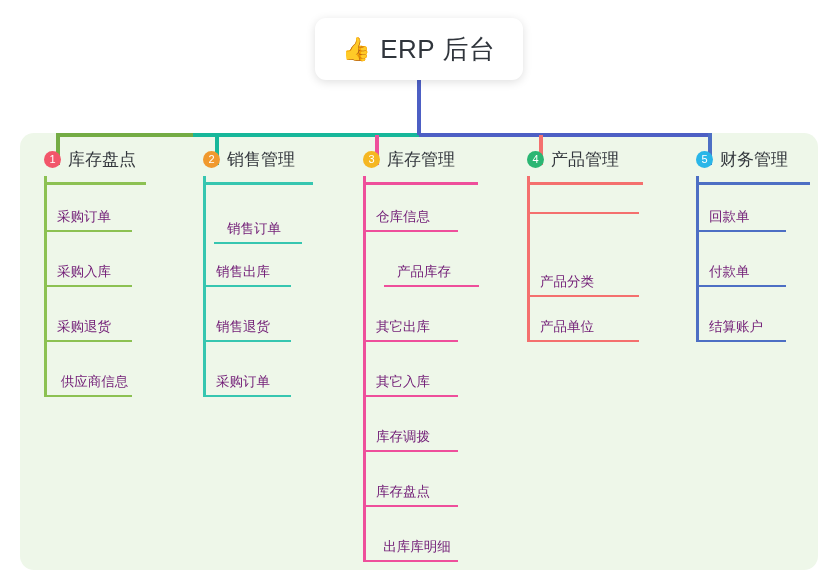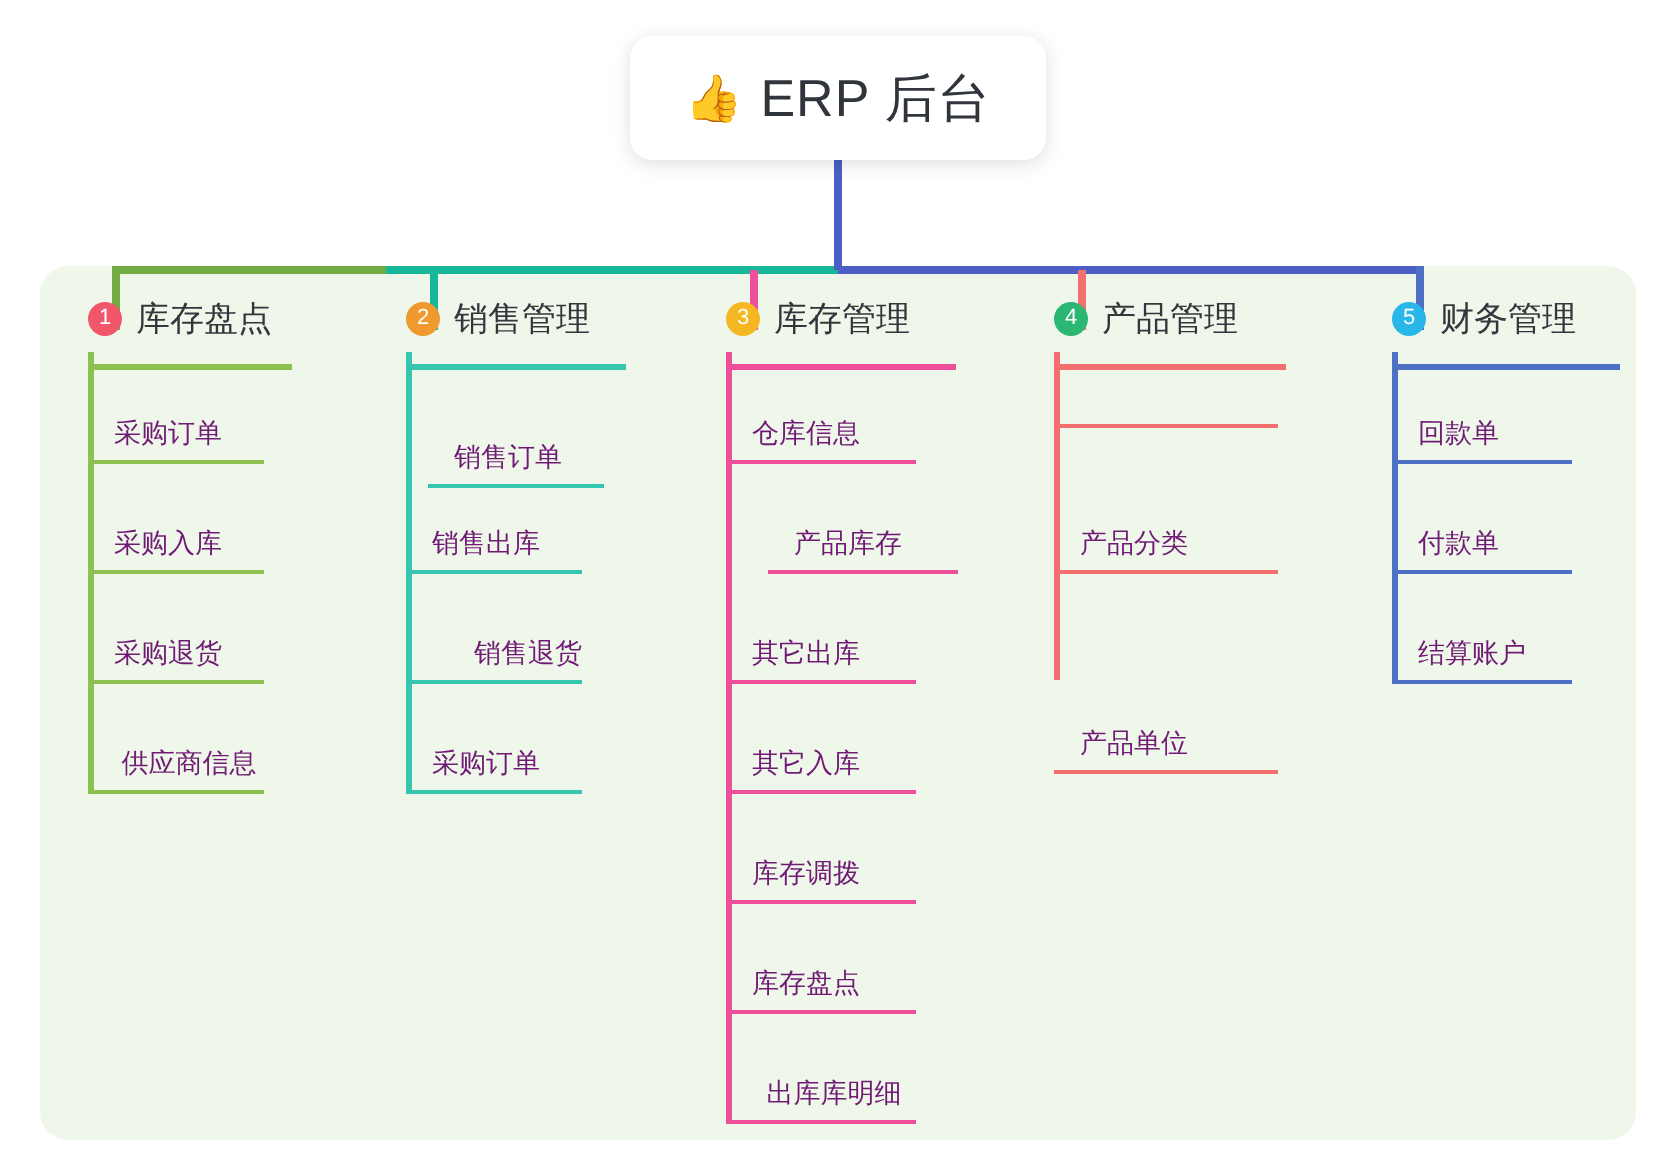--- a/index.html
+++ b/index.html
@@ -136,21 +136,21 @@
       <div class="conn branch-rule" style="position: absolute; left: 203px; top: 176px; width: 110px; background: rgb(54, 198, 176);"></div>
       <div class="spine" style="left: 203px; top: 176px; height: 219px; background: rgb(54, 198, 176);"></div>
       <div class="leaf" style="left: 203px; top: 220px; margin-left: 11px;">
         <div class="leaf-label">销售订单</div>
         <div class="leaf-rule" style="width: 88px; background: rgb(54, 198, 176);"></div>
       </div>
       <div class="leaf" style="left: 203px; top: 263px;">
         <div class="leaf-label">销售出库</div>
         <div class="leaf-rule" style="width: 88px; background: rgb(54, 198, 176);"></div>
       </div>
-      <div class="leaf" style="left: 203px; top: 318px; text-align: right;">
+      <div class="leaf" style="left: 203px; top: 318px;">
         <div class="leaf-label">销售退货</div>
         <div class="leaf-rule" style="width: 88px; background: rgb(54, 198, 176);"></div>
       </div>
       <div class="leaf" style="left: 203px; top: 373px;">
         <div class="leaf-label">采购订单</div>
         <div class="leaf-rule" style="width: 88px; background: rgb(54, 198, 176);"></div>
       </div>
       <div class="conn drop" style="left: 375px; background: rgb(238, 79, 155);"></div>
       <div class="branch" style="left: 363px; top: 148px;">
         <div class="branch-head">
@@ -193,25 +193,25 @@
         <div class="branch-head">
           <span class="badge" style="background: rgb(43, 182, 115);">4</span>
           <span class="branch-title">产品管理</span>
         </div>
       </div>
       <div class="conn branch-rule" style="position: absolute; left: 527px; top: 176px; width: 116px; background: rgb(244, 112, 110);"></div>
       <div class="spine" style="left: 527px; top: 176px; height: 164px; background: rgb(244, 112, 110);"></div>
       <div class="leaf" style="left: 527px; top: 208px;">
         <div class="leaf-rule" style="width: 112px; background: rgb(244, 112, 110);"></div>
       </div>
-      <div class="leaf" style="left: 527px; top: 263px;">
+      <div class="leaf" style="left: 527px; top: 273px;">
         <div class="leaf-label">产品分类</div>
         <div class="leaf-rule" style="width: 112px; background: rgb(244, 112, 110);"></div>
       </div>
-      <div class="leaf" style="left: 527px; top: 318px; margin-top: 45px;">
+      <div class="leaf" style="left: 527px; top: 318px;">
         <div class="leaf-label">产品单位</div>
         <div class="leaf-rule" style="width: 112px; background: rgb(244, 112, 110);"></div>
       </div>
       <div class="conn drop" style="left: 708px; background: rgb(77, 111, 196);"></div>
       <div class="branch" style="left: 696px; top: 148px;">
         <div class="branch-head">
           <span class="badge" style="background: rgb(41, 182, 232);">5</span>
           <span class="branch-title">财务管理</span>
         </div>
       </div>

